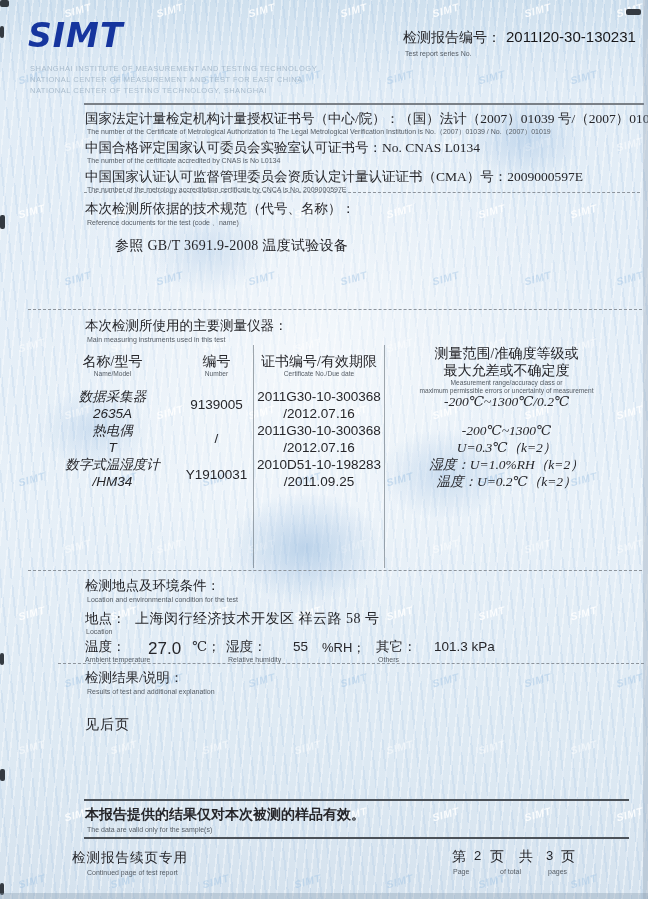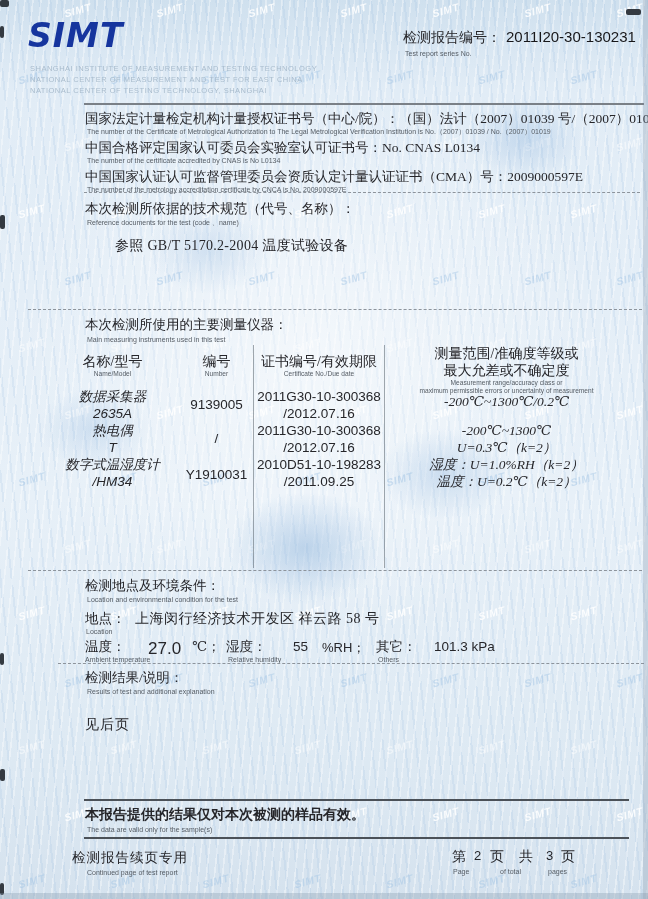--- a/index.html
+++ b/index.html
@@ -46,21 +46,21 @@
   .line-header{left:84px;top:103px;width:560px;}
   .dash1{left:84px;top:192px;width:556px;}
   .dash2{left:28px;top:309px;width:614px;}
   .dash3{left:28px;top:570px;width:614px;}
   .dash4{left:58px;top:663px;width:586px;}
   .cert1{left:85px;top:110px;} .cert1e{left:87px;top:128px;}
   .cert2{left:85px;top:139px;} .cert2e{left:87px;top:157px;}
   .cert3{left:85px;top:168px;} .cert3e{left:87px;top:186px;}
   .ref-t{left:85px;top:200px;} .ref-te{left:87px;top:219px;}
   .ref-c{left:115px;top:237px;font-size:14px;letter-spacing:.3px;}
-  .instr-t{left:85px;top:317px;font-family:Liberation Mono, monospace;} .instr-te{left:87px;top:336px;}
+  .instr-t{left:85px;top:317px;} .instr-te{left:87px;top:336px;}
   
   .instr-table{left:45px;top:345px;width:583px;height:223px;display:grid;
     grid-template-columns:135px 73px 132px 243px;
     grid-template-rows:44px 34px 34px 40px 1fr;}
   .cell{text-align:center;overflow:visible;}
   .c3{border-left:1px solid rgba(90,100,110,.55);border-right:1px solid rgba(90,100,110,.55);}
   .hcell .hzh{font-size:14px;line-height:17px;white-space:nowrap;}
   .hcell .hen{font-family:"Liberation Sans","DejaVu Sans",sans-serif;font-size:6.6px;
     line-height:7.5px;color:#555c64;white-space:nowrap;}
   .pad8{padding-top:8px;} .pad0{padding-top:0px;}
@@ -231,21 +231,21 @@
     <div class="abs zh cert1">国家法定计量检定机构计量授权证书号（中心/院）：（国）法计（2007）01039 号/（2007）01019 号</div>
     <div class="abs en-s cert1e">The number of the Certificate of Metrological Authorization to The Legal Metrological Verification Institution is No.（2007）01039 / No.（2007）01019</div>
     <div class="abs zh cert2">中国合格评定国家认可委员会实验室认可证书号：No. CNAS L0134</div>
     <div class="abs en-s cert2e">The number of the certificate accredited by CNAS is No L0134</div>
     <div class="abs zh cert3">中国国家认证认可监督管理委员会资质认定计量认证证书（CMA）号：2009000597E</div>
     <div class="abs en-s cert3e">The number of the metrology accreditation certificate by CNCA is No. 2009000597E</div>
     <div class="abs hr-dash dash1"></div>
 
     <div class="abs zh ref-t">本次检测所依据的技术规范（代号、名称）：</div>
     <div class="abs en-s ref-te">Reference documents for the test (code 、name)</div>
-    <div class="abs zh ref-c">参照 GB/T 5170.2-2004  温度试验设备</div>
+    <div class="abs zh ref-c">参照 GB/T 3691.9-2008  温度试验设备</div>
     <div class="abs hr-dash dash2"></div>
 
     <div class="abs zh instr-t">本次检测所使用的主要测量仪器：</div>
     <div class="abs en-s instr-te">Main measuring instruments used in this test</div>
 
     <div class="abs instr-table">
 
       <div class="cell hcell pad8">
         <div class="hzh">名称/型号</div>
         <div class="hen">Name/Model</div>

